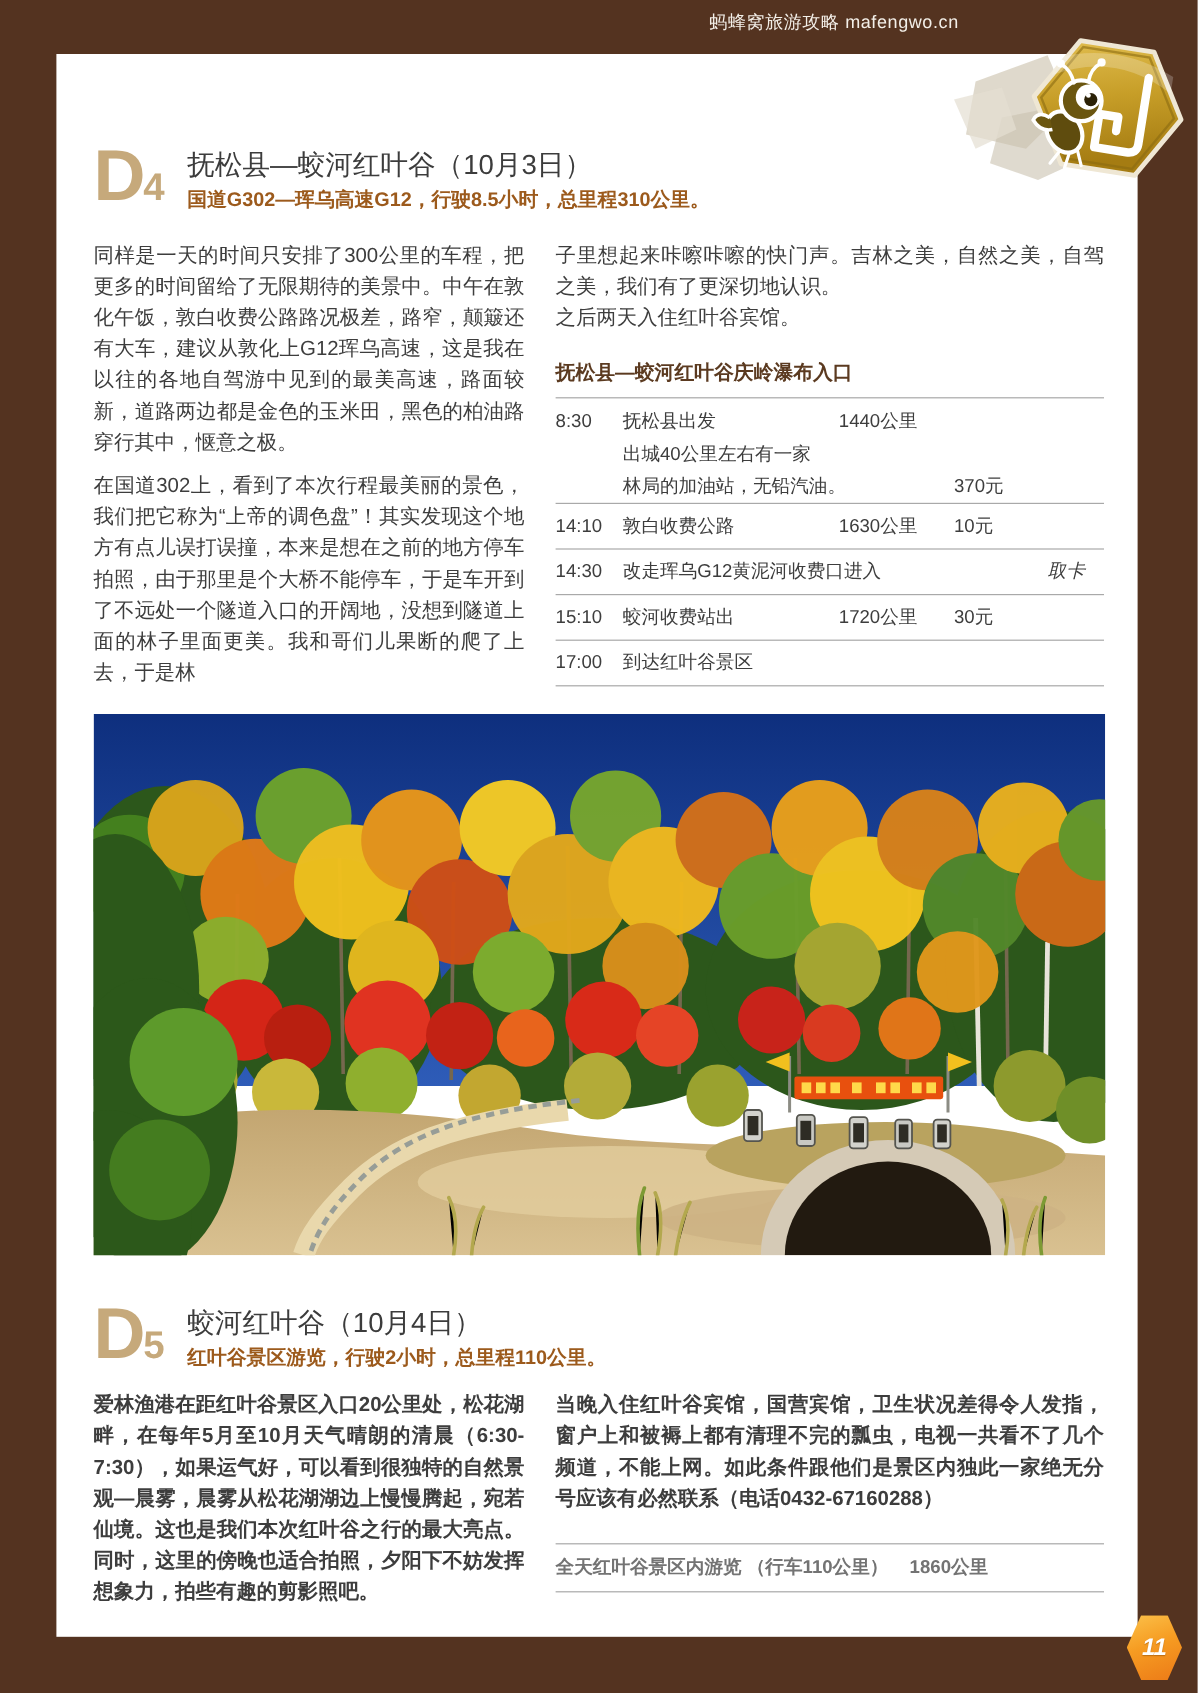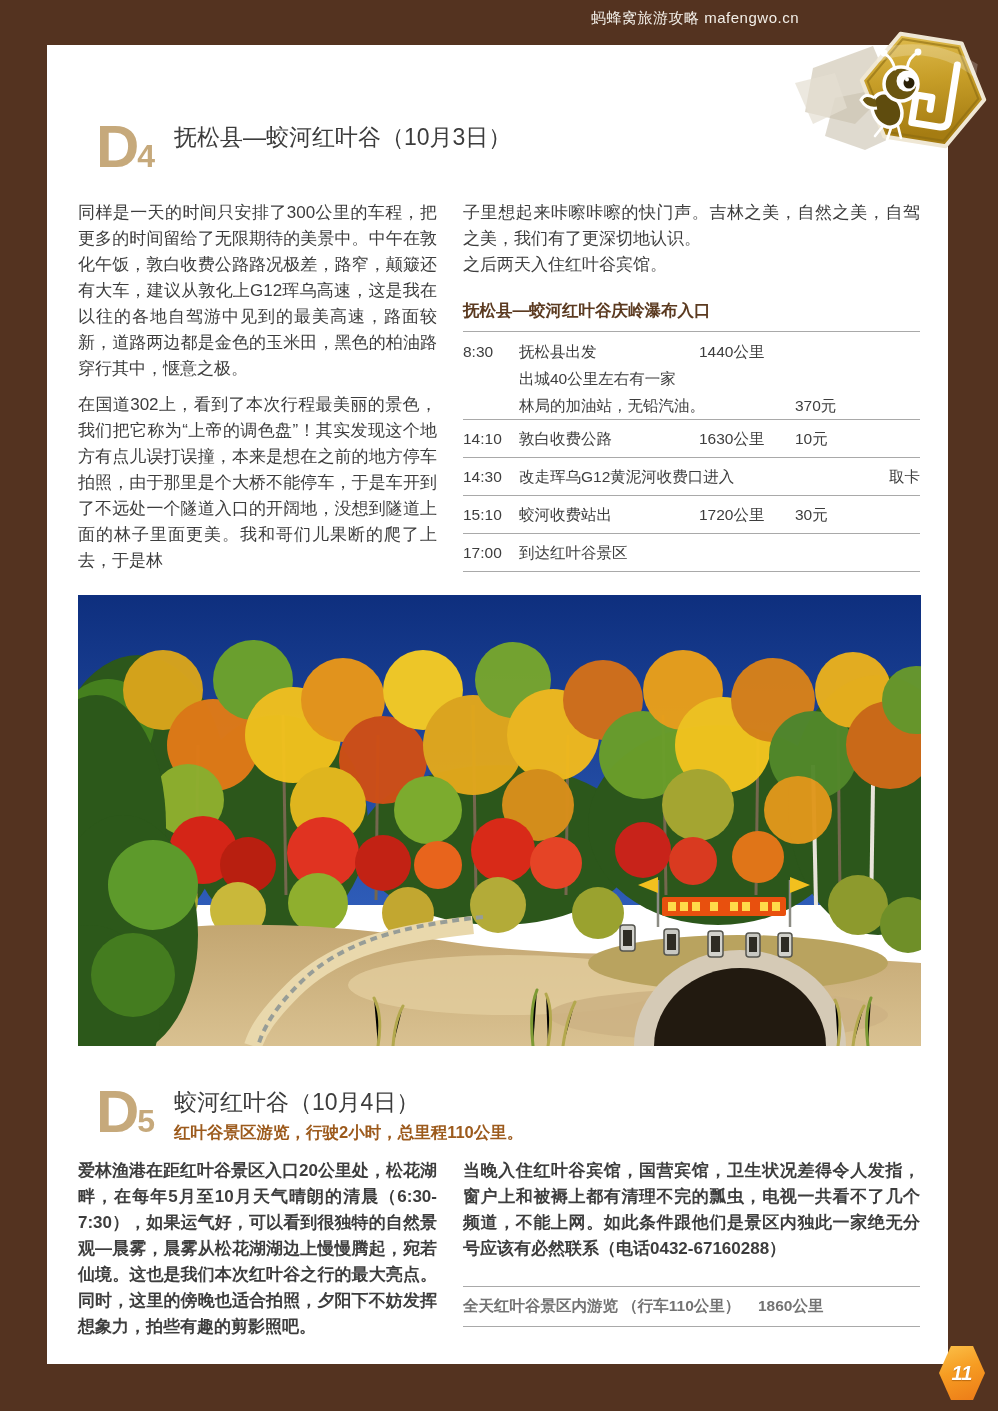--- a/index.html
+++ b/index.html
@@ -14,21 +14,21 @@
     position:absolute;top:9px;right:55px;color:#f3efe8;font-size:15px;
     letter-spacing:.5px;
   }
   .page{
     position:absolute;left:47px;top:45px;width:901px;height:1319px;
     background:#ffffff;
   }
   
   .logo{position:absolute;left:795px;top:28px;width:200px;height:125px;z-index:5;}
   
-  .sec-head{position:absolute;left:49px;right:28px;display:flex;align-items:flex-start;}
+  .sec-head{position:absolute;left:31px;right:28px;display:flex;align-items:flex-start;}
   .d-letter{
     color:#c6a97b;font-weight:bold;font-size:60px;line-height:58px;
     width:78px;flex:0 0 78px;letter-spacing:-2px;
   }
   .d-letter .dnum{font-size:32px;letter-spacing:0;}
   .sec-titles{padding-top:4px;}
   .sec-title{font-size:23px;color:#3c3c3c;line-height:30px;}
   .sec-sub{font-size:16.5px;font-weight:bold;color:#9c5a1c;line-height:24px;margin-top:3px;}
   
   .cols{position:absolute;left:31px;right:28px;display:flex;}
@@ -46,21 +46,21 @@
     padding-bottom:9px;border-bottom:1px solid #a9a9a9;
   }
   .trows{border-bottom:1px solid #a9a9a9;}
   .trow{
     display:grid;grid-template-columns:56px 180px 96px 62px 1fr;
     font-size:15.5px;color:#3d3d3d;line-height:21px;padding:3px 0;
   }
   .trow.sep{border-top:1px solid #a9a9a9;padding-top:8px;padding-bottom:8px;}
   .trow:first-child{padding-top:9px;}
   .tc{white-space:nowrap;overflow:visible;}
-  .tc.note{text-align:right;}
+  .tc.note{text-align:center;font-style:italic;}
   
   .photo{position:absolute;left:31px;top:550px;width:843px;height:451px;}
   .photo svg{display:block;}
   
   .sumrow{
     margin-top:24px;border-top:1px solid #a9a9a9;border-bottom:1px solid #a9a9a9;
     display:grid;grid-template-columns:295px 1fr;
     font-size:15.5px;color:#737373;padding:9px 0;
   }
   
@@ -124,20 +124,21 @@
     </g>
   </svg>
 </div>
 
 <div class="page">
 
   <div class="sec-head d4-head">
     <div class="d-letter"><span>D</span><span class="dnum">4</span></div>
     <div class="sec-titles">
       <div class="sec-title">抚松县—蛟河红叶谷（10月3日）</div>
+      <div class="sec-sub">国道G302—珲乌高速G12，行驶8.5小时，总里程310公里。</div>
     </div>
   </div>
 
   <div class="cols d4-cols">
     <div class="col-l">
       <p class="para">同样是一天的时间只安排了300公里的车程，把更多的时间留给了无限期待的美景中。中午在敦化午饭，敦白收费公路路况极差，路窄，颠簸还有大车，建议从敦化上G12珲乌高速，这是我在以往的各地自驾游中见到的最美高速，路面较新，道路两边都是金色的玉米田，黑色的柏油路穿行其中，惬意之极。</p>
       <p class="para">在国道302上，看到了本次行程最美丽的景色，我们把它称为“上帝的调色盘”！其实发现这个地方有点儿误打误撞，本来是想在之前的地方停车拍照，由于那里是个大桥不能停车，于是车开到了不远处一个隧道入口的开阔地，没想到隧道上面的林子里面更美。我和哥们儿果断的爬了上去，于是林</p>
     </div>
     <div class="col-r">
       <p class="para" style="margin-bottom:0;">子里想起来咔嚓咔嚓的快门声。吉林之美，自然之美，自驾之美，我们有了更深切地认识。</p>

